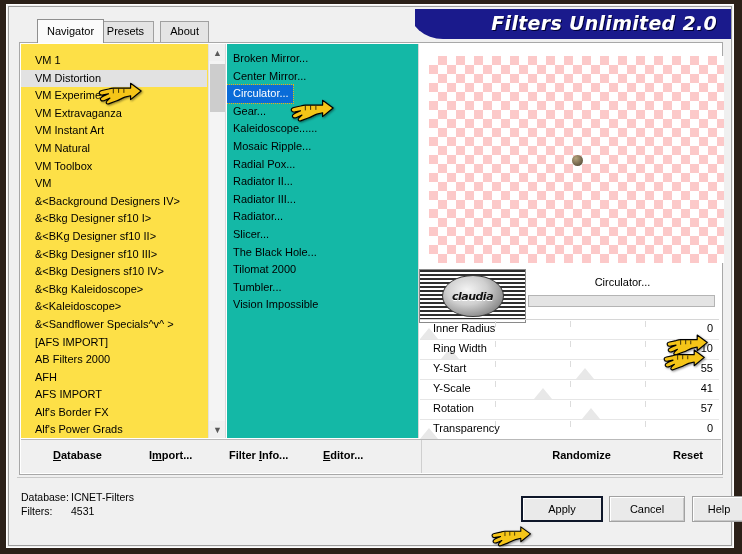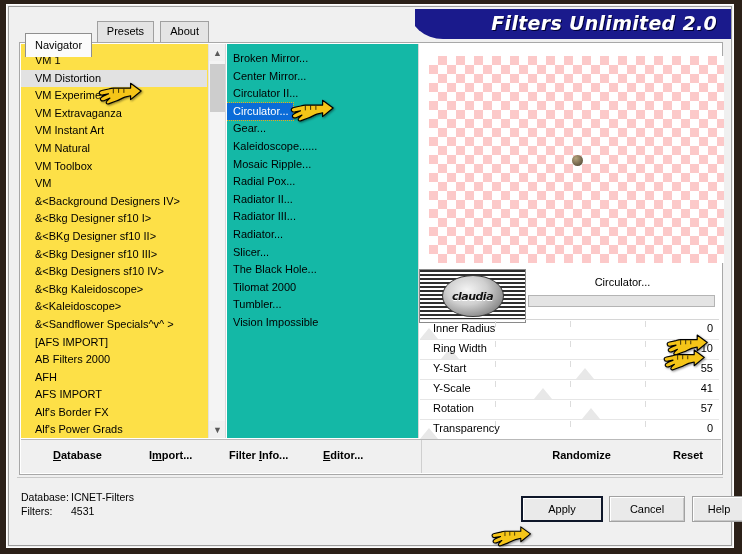--- a/index.html
+++ b/index.html
@@ -288,21 +288,21 @@
 
 <div class="app">
  <div class="app-inner">
 
   <div class="title-banner">
     <div class="banner-shape"></div>
     <div class="banner-text">Filters Unlimited 2.0</div>
   </div>
 
   <div class="tabs" id="tabbar">
-        <div class="tab active" style="left: 4px; margin-top: 14px;"><span>Navigator</span></div>
+        <div class="tab active" style="left: 16px;"><span>Navigator</span></div>
         <div class="tab" style="left: 75.8px;"><span>Presets</span></div>
         <div class="tab" style="left: 139.2px;"><span>About</span></div>
       </div>
 
   <div class="content">
 
     <div class="left-list">
       <div class="rows" id="catrows">
             <div class="lrow"><span>VM 1</span></div>
             <div class="lrow sel"><span>VM Distortion</span></div>
@@ -331,21 +331,20 @@
         <div class="vs-btn up">▲</div>
         <div class="vs-thumb" style="top:20px;height:48px;"></div>
         <div class="vs-btn down">▼</div>
       </div>
     </div>
 
     <div class="mid-list">
       <div class="rows" id="filtrows">
             <div class="mrow-wrap"><span class="mrow"><span>Broken Mirror...</span></span></div>
             <div class="mrow-wrap"><span class="mrow"><span>Center Mirror...</span></span></div>
-            <div class="mrow-wrap"><span class="mrow"><span>Circulator II...</span></span></div>
             <div class="mrow-wrap"><span class="mrow sel"><span>Circulator...</span></span></div>
             <div class="mrow-wrap"><span class="mrow"><span>Gear...</span></span></div>
             <div class="mrow-wrap"><span class="mrow"><span>Kaleidoscope......</span></span></div>
             <div class="mrow-wrap"><span class="mrow"><span>Mosaic Ripple...</span></span></div>
             <div class="mrow-wrap"><span class="mrow"><span>Radial Pox...</span></span></div>
             <div class="mrow-wrap"><span class="mrow"><span>Radiator II...</span></span></div>
             <div class="mrow-wrap"><span class="mrow"><span>Radiator III...</span></span></div>
             <div class="mrow-wrap"><span class="mrow"><span>Radiator...</span></span></div>
             <div class="mrow-wrap"><span class="mrow"><span>Slicer...</span></span></div>
             <div class="mrow-wrap"><span class="mrow"><span>The Black Hole...</span></span></div>

